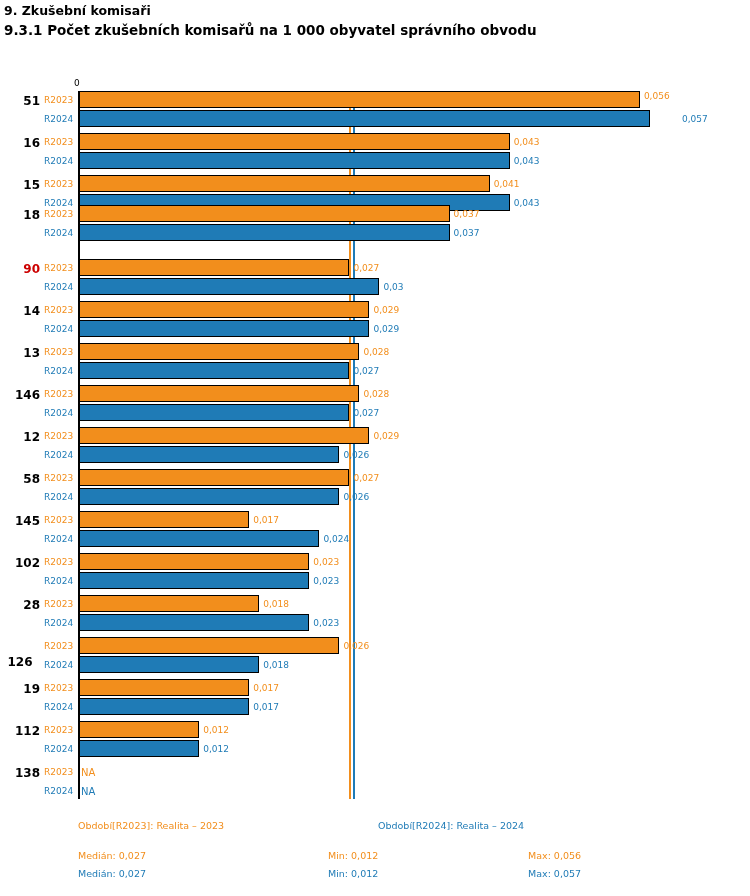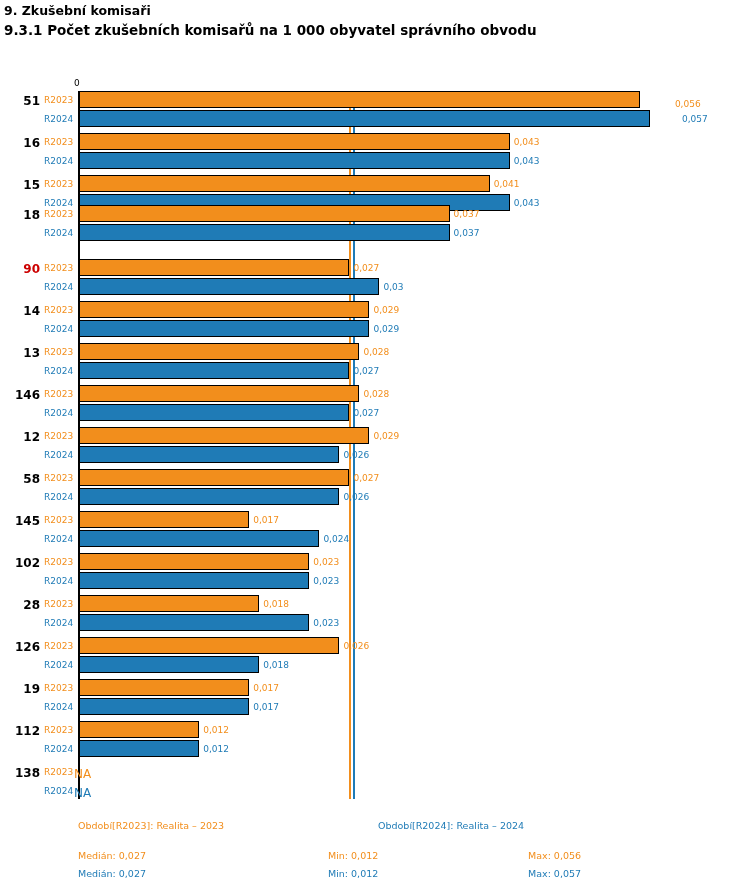--- a/index.html
+++ b/index.html
@@ -107,22 +107,22 @@
   }
   .bar-value {
     position: absolute;
     font-size: 9px;
     white-space: nowrap;
   }
   .bar-value.r2023 { color: #F28E1C; }
   .bar-value.r2024 { color: #1F7BB6; }
   .na-text {
     position: absolute;
-    left: 74px;
-    font-size: 12px;
+    left: 81px;
+    font-size: 10px;
   }
   .na-text.r2023 { color: #F28E1C; }
   .na-text.r2024 { color: #1F7BB6; }
   .median-line {
     position: absolute;
     width: 1.5px;
     top: 13px;
   }
   .median-line.m2023 { background: #F28E1C; }
   .median-line.m2024 { background: #1F7BB6; }
@@ -161,21 +161,21 @@
 
   <div class="plot" id="plot">
     <div class="axis-zero-label">0</div>
     <div class="axis-line" id="axisline" style="height: 708px;"></div>
     <div class="median-line m2023" id="median2023" style="left: 349.435px; height: 708px;"></div>
     <div class="median-line m2024" id="median2024" style="left: 353.435px; height: 708px;"></div>
   <div class="row-group" style="top: 13px; height: 36px;">
         <div class="cat-label cat-label-box" style="top: 3px;">51</div>
         <div class="series-label" style="top: 4px; color: rgb(242, 142, 28);">R2023</div>
         <div class="bar r2023" style="top: 0px; width: 560.903px;"></div>
-        <div class="bar-value r2023" style="left: 643.903px; top: 8px; margin-left: 31px;">0,056</div>
+        <div class="bar-value r2023" style="left: 643.903px; top: 0;">0,056</div>
         <div class="series-label" style="top: 23px; color: rgb(31, 123, 182);">R2024</div>
         <div class="bar r2024" style="top: 19px; width: 570.919px;"></div>
         <div class="bar-value r2024" style="left: 653.919px; top: 23px; padding-left: 28px;">0,057</div>
       </div>
       <div class="row-group" style="top: 55px; height: 36px;">
         <div class="cat-label cat-label-box" style="top: 3px;">16</div>
         <div class="series-label" style="top: 4px; color: rgb(242, 142, 28);">R2023</div>
         <div class="bar r2023" style="top: 0px; width: 430.694px;"></div>
         <div class="bar-value r2023" style="left: 513.694px; top: 4px;">0,043</div>
         <div class="series-label" style="top: 23px; color: rgb(31, 123, 182);">R2024</div>
@@ -275,21 +275,21 @@
       <div class="row-group" style="top: 517px; height: 36px;">
         <div class="cat-label cat-label-box" style="top: 3px;">28</div>
         <div class="series-label" style="top: 4px; color: rgb(242, 142, 28);">R2023</div>
         <div class="bar r2023" style="top: 0px; width: 180.29px;"></div>
         <div class="bar-value r2023" style="left: 263.29px; top: 4px;">0,018</div>
         <div class="series-label" style="top: 23px; color: rgb(31, 123, 182);">R2024</div>
         <div class="bar r2024" style="top: 19px; width: 230.371px;"></div>
         <div class="bar-value r2024" style="left: 313.371px; top: 23px;">0,023</div>
       </div>
       <div class="row-group" style="top: 559px; height: 36px;">
-        <div class="cat-label cat-label-box" style="top: 3px;">126</div>
+        <div class="cat-label cat-label-box" style="top: 18px; text-align: center;">126</div>
         <div class="series-label" style="top: 4px; color: rgb(242, 142, 28);">R2023</div>
         <div class="bar r2023" style="top: 0px; width: 260.419px;"></div>
         <div class="bar-value r2023" style="left: 343.419px; top: 4px;">0,026</div>
         <div class="series-label" style="top: 23px; color: rgb(31, 123, 182);">R2024</div>
         <div class="bar r2024" style="top: 19px; width: 180.29px;"></div>
         <div class="bar-value r2024" style="left: 263.29px; top: 23px;">0,018</div>
       </div>
       <div class="row-group" style="top: 601px; height: 36px; padding-left: 24px;">
         <div class="cat-label cat-label-box" style="top: 3px;">19</div>
         <div class="series-label" style="top: 4px; color: rgb(242, 142, 28);">R2023</div>

